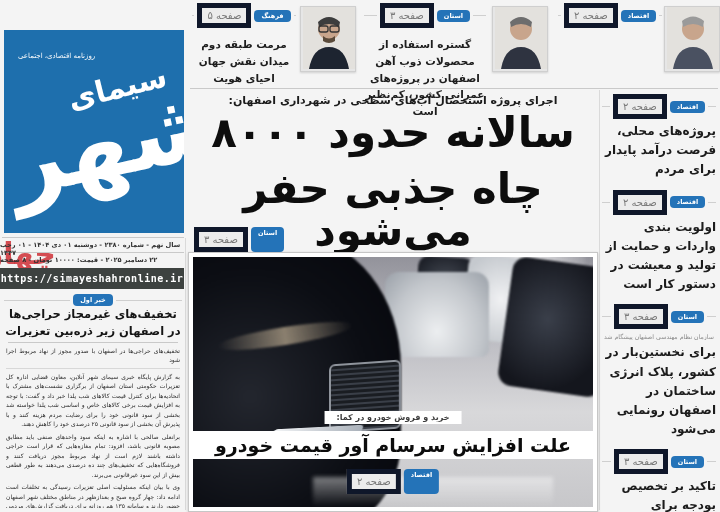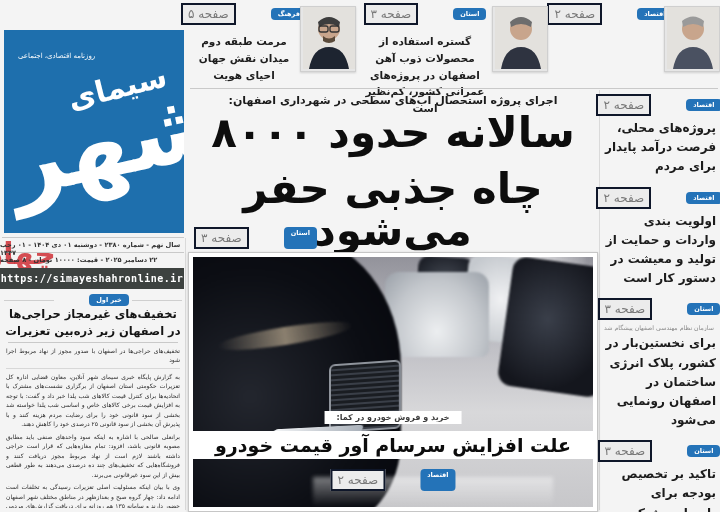--- a/index.html
+++ b/index.html
@@ -8,23 +8,23 @@
     background:#f4f4f4;font-family:"DejaVu Sans",sans-serif;direction:rtl;
   }
   .abs{position:absolute;}
   .hairline{position:absolute;height:1px;background:#c9c9c9;}
   .vline{position:absolute;width:1px;background:#dadada;}
 
   
   .badge-row{display:flex;align-items:center;justify-content:center;gap:3px;}
   .badge-row::before,.badge-row::after{content:"";flex:1;height:1px;background:#cfcfcf;}
   .badge-cat{background:#2473b8;color:#fff;font-size:6.5px;font-weight:bold;
-    padding:2px 7px;border-radius:4px;white-space:nowrap;margin-left:32px;}
-  .badge-pg{background:#ececec;color:#777;font-size:12px;padding:2px 5px;
-    border:2px solid #0f172a;white-space:nowrap;}
+    padding:2px 7px;border-radius:4px;white-space:nowrap;}
+  .badge-pg{background:#ececec;color:#777;font-size:10px;padding:2px 5px;
+    border:5px solid #0f172a;white-space:nowrap;}
 
   
   .ta-title{font-size:10.5px;font-weight:bold;color:#1d1d1d;line-height:1.6;
     text-align:center;}
   .ta-photo{position:absolute;width:54px;height:64px;background:#e6e6e6;
     border:1px solid #cfcfcf;box-shadow:0 1px 2px rgba(0,0,0,.15);}
 
   
   .logo-box{position:absolute;left:4px;top:30px;width:180px;height:203px;
     background:#1e6fad;overflow:hidden;}

